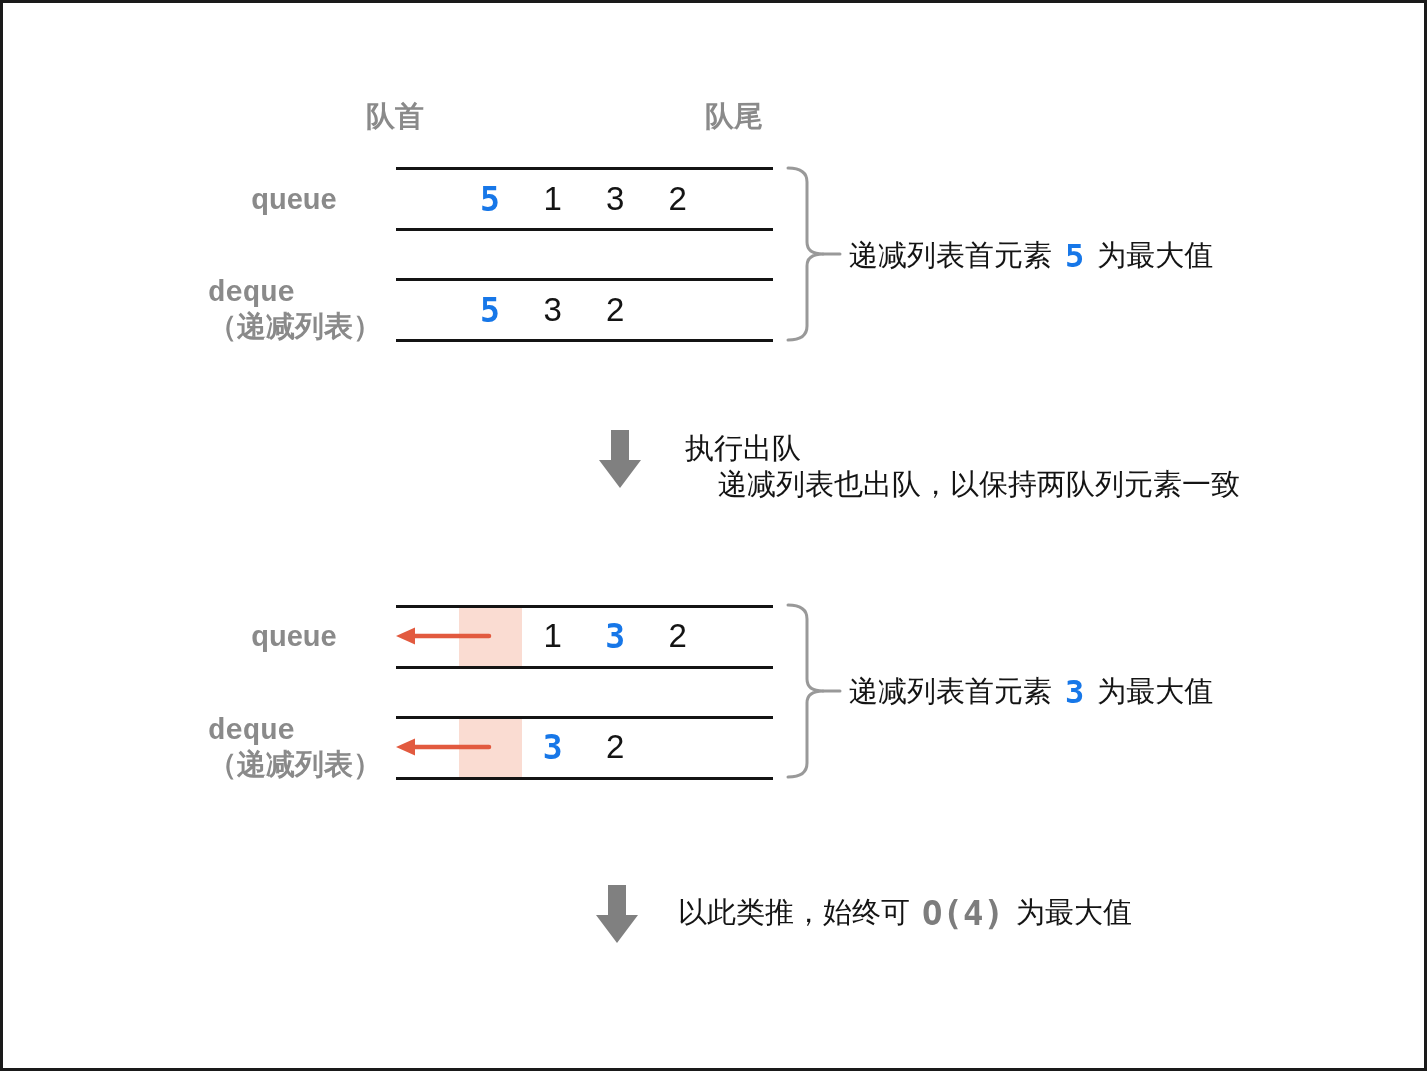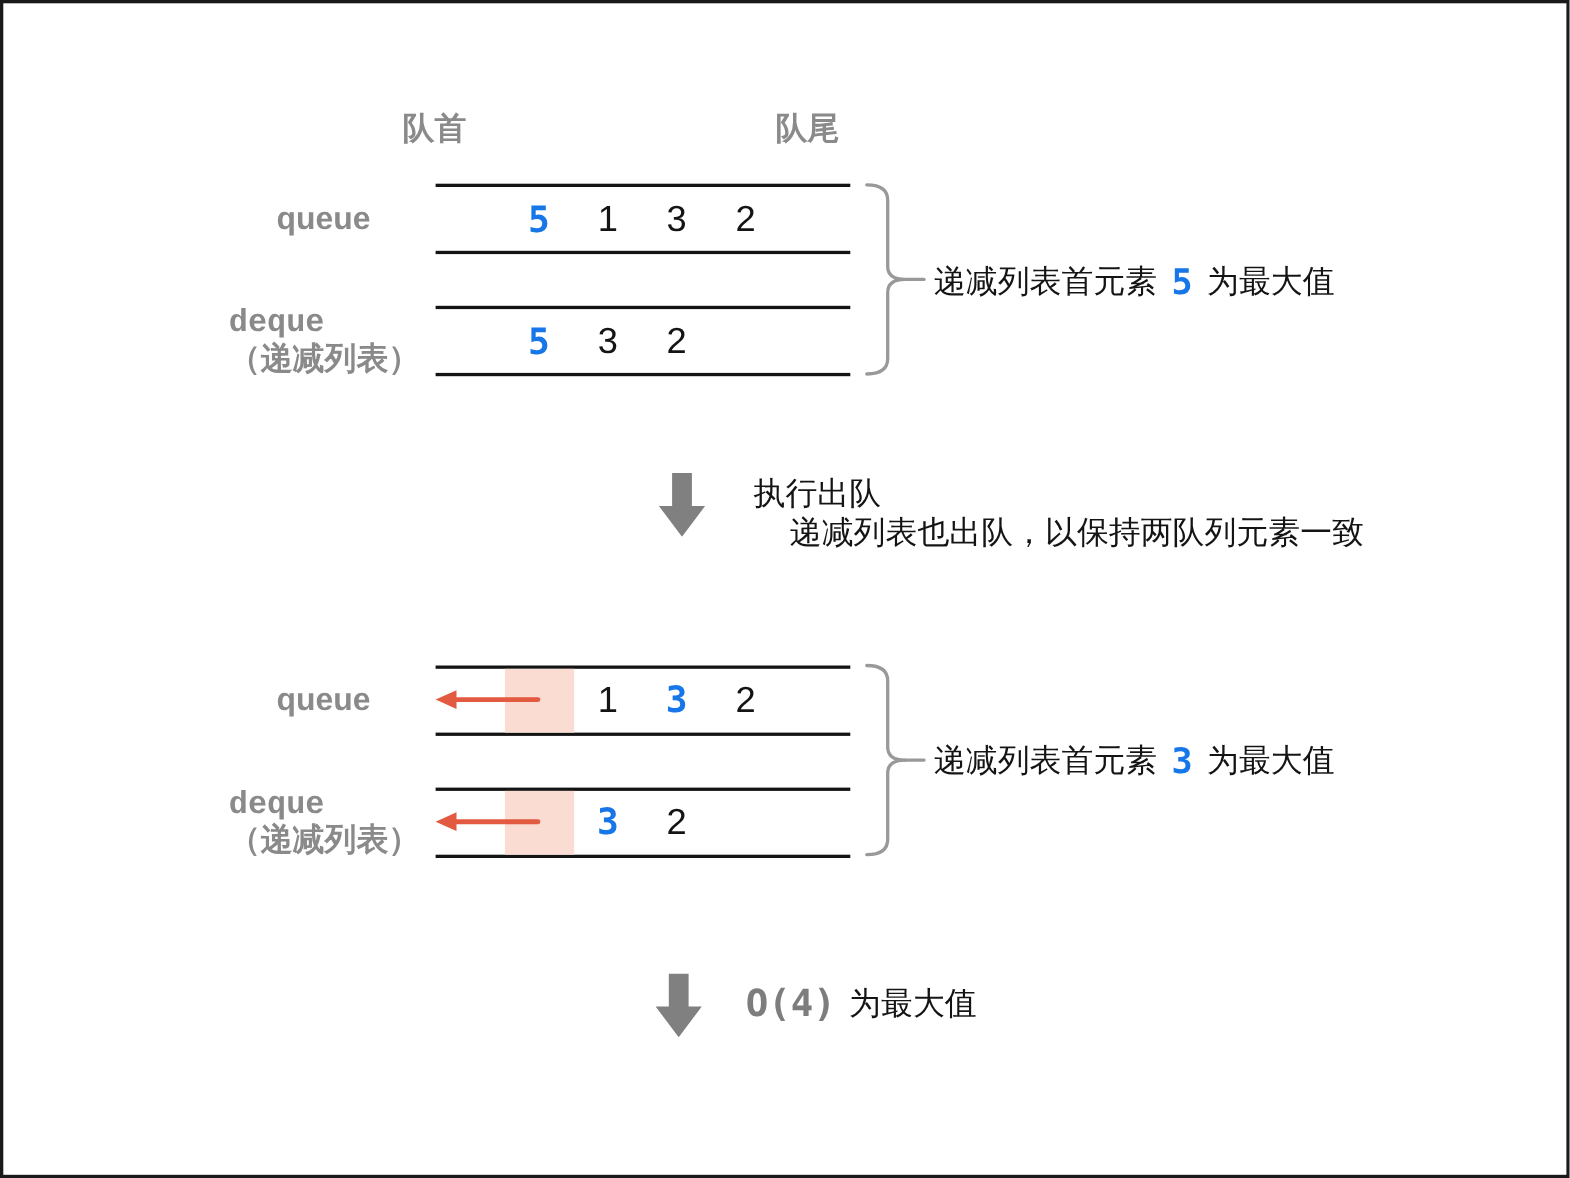--- a/index.html
+++ b/index.html
@@ -169,17 +169,18 @@
   <div class="annotation" style="left:846px;top:689px;">
     <span>递减列表首元素</span>
     <span class="ann-value">3</span>
     <span>为最大值</span>
   </div>
 
   <svg class="block-arrow" style="left:593px;top:882px;" viewBox="0 0 42 58">
     <polygon points="12,0 30,0 30,30 42,30 21,58 0,30 12,30"></polygon>
   </svg>
   <div class="step-line" style="left:675px;top:910px;">
+    <span>以此类推，始终可</span>
     <span class="code">O(4)</span>
     <span>为最大值</span>
   </div>
 
 </div>
 
 </body></html>

